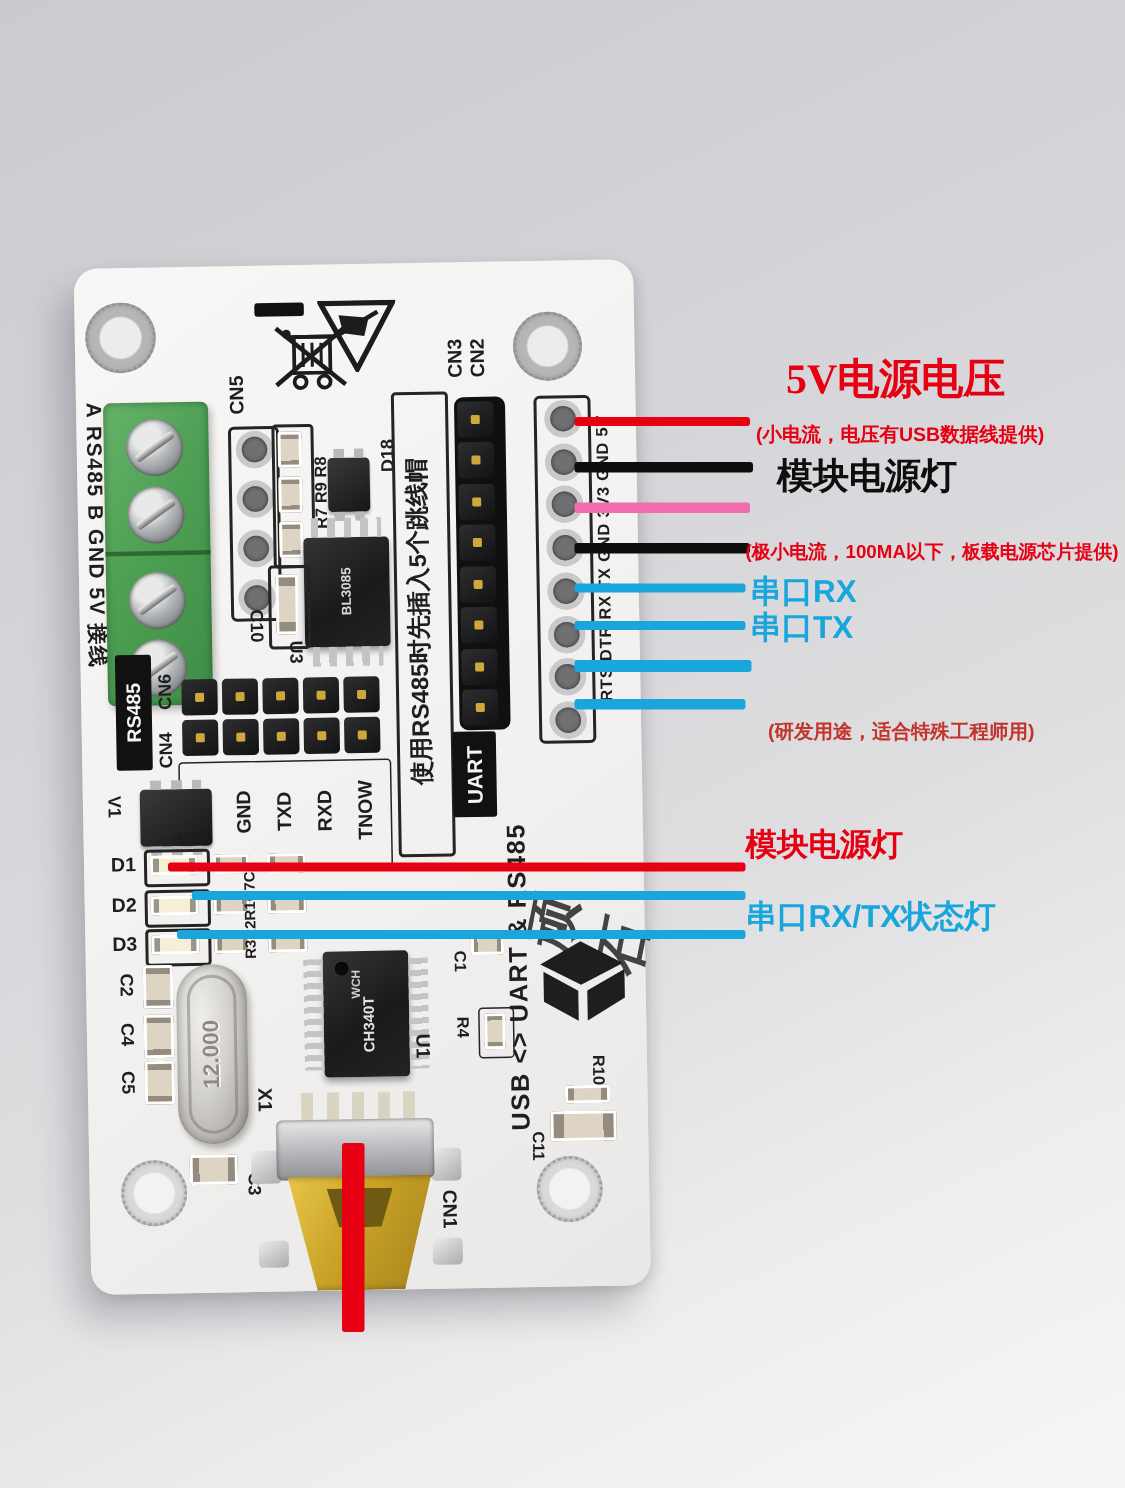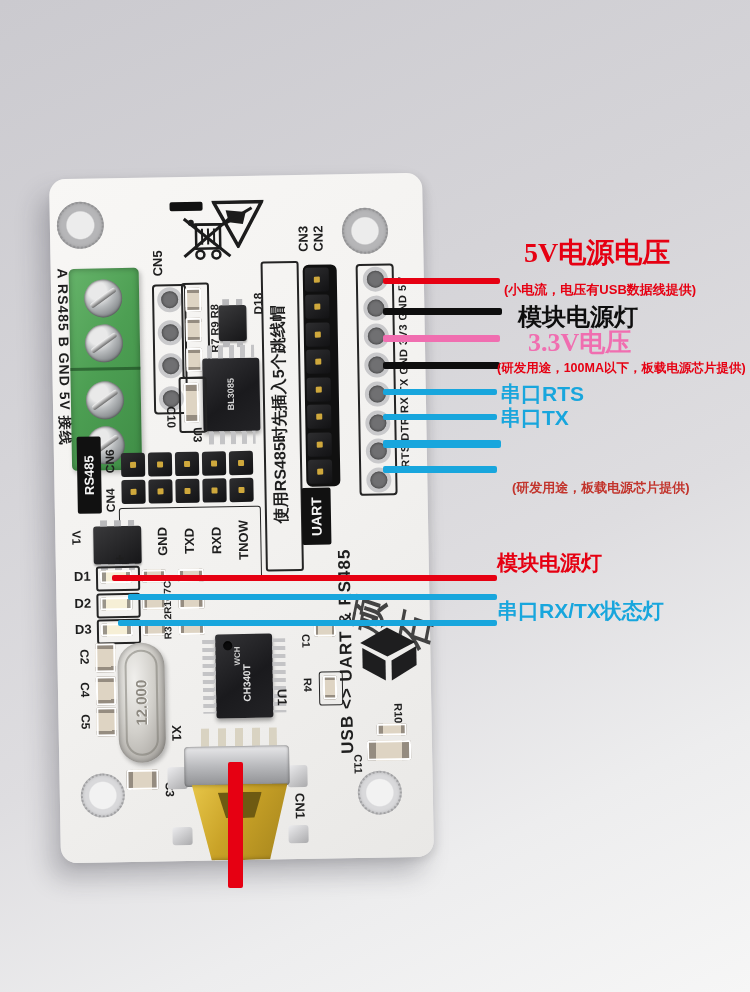--- a/index.html
+++ b/index.html
@@ -290,25 +290,24 @@
   <div class="aline" style="left:383px;top:335px;width:117px;height:7px;background:#f06eb0"></div>
   <div class="aline" style="left:383px;top:362px;width:117px;height:7px;background:#0e0e0e"></div>
   <div class="aline" style="left:383px;top:389px;width:114px;height:6px;background:#18a6dd"></div>
   <div class="aline" style="left:383px;top:414px;width:114px;height:6px;background:#18a6dd"></div>
   <div class="aline" style="left:383px;top:440px;width:118px;height:8px;background:#18a6dd"></div>
   <div class="aline" style="left:383px;top:466px;width:114px;height:7px;background:#18a6dd"></div>
 
   <span class="note" style="left:524px;top:234px;font-size:28px;color:#e60012;font-family:'Liberation Serif','DejaVu Serif',serif">5V电源电压</span>
   <span class="note" style="left:504px;top:281px;font-size:13px;color:#e60012">(小电流，电压有USB数据线提供)</span>
   <span class="note" style="left:518px;top:301px;font-size:24px;color:#0e0e0e">模块电源灯</span>
-  <span class="note" style="left:528px;top:325px;font-size:26px;color:#f06eb0;font-family:'Liberation Serif','DejaVu Serif',serif">3.3V电压</span>
-  <span class="note" style="left:497px;top:360px;font-size:12.5px;color:#e60012">(研发用途，100MA以下，板载电源芯片提供)</span>
-  <span class="note" style="left:500px;top:380px;font-size:21px;color:#18a6dd">串口RTS</span>
+  <span class="note" style="left:497px;top:360px;font-size:12.5px;color:#e60012">(极小电流，100MA以下，板载电源芯片提供)</span>
+  <span class="note" style="left:500px;top:380px;font-size:21px;color:#18a6dd">串口RX</span>
   <span class="note" style="left:500px;top:404px;font-size:21px;color:#18a6dd">串口TX</span>
-  <span class="note" style="left:512px;top:479px;font-size:13px;color:#c2342c">(研发用途，板载电源芯片提供)</span>
+  <span class="note" style="left:512px;top:479px;font-size:13px;color:#c2342c">(研发用途，适合特殊工程师用)</span>
 
   <div class="aline" style="left:112px;top:575px;width:385px;height:6px;background:#e60012"></div>
   <div class="aline" style="left:128px;top:594px;width:369px;height:6px;background:#18a6dd"></div>
   <div class="aline" style="left:118px;top:620px;width:379px;height:6px;background:#18a6dd"></div>
   <span class="note" style="left:497px;top:549px;font-size:21px;color:#e60012">模块电源灯</span>
   <span class="note" style="left:497px;top:597px;font-size:21px;color:#18a6dd">串口RX/TX状态灯</span>
 
   <div class="aline" style="left:228px;top:762px;width:15px;height:126px;background:#e60012"></div>
 </div>
 

